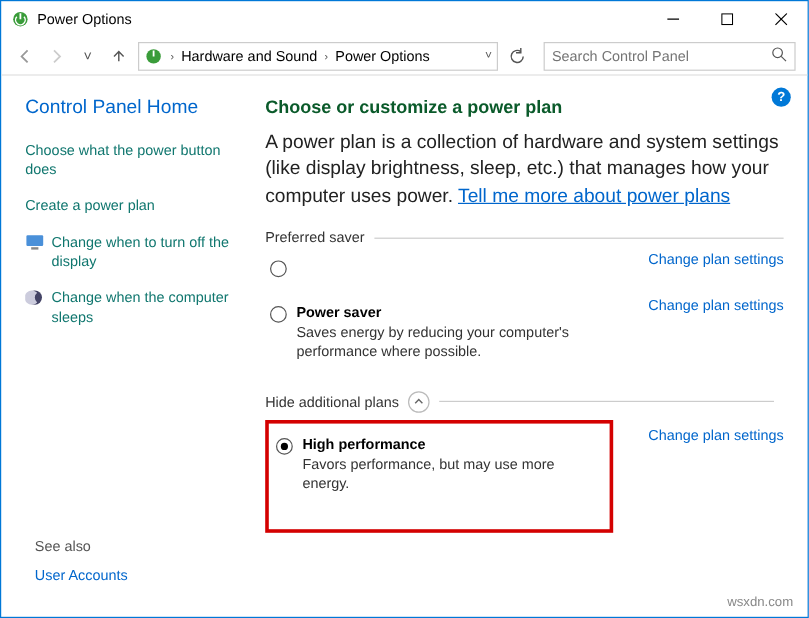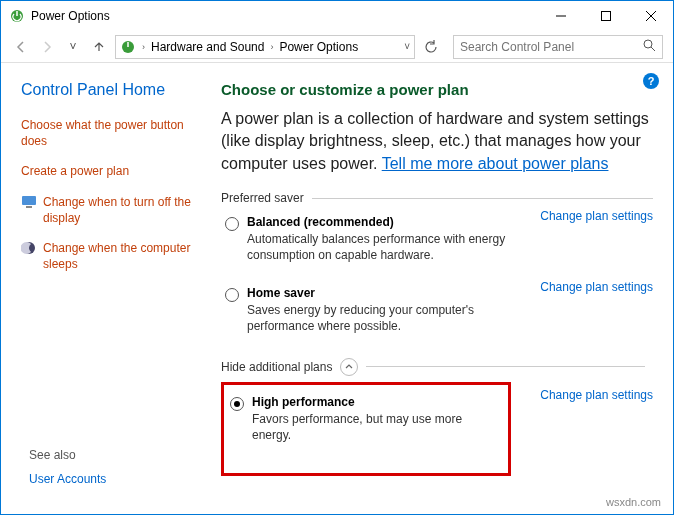--- a/index.html
+++ b/index.html
@@ -16,21 +16,21 @@
 .breadcrumb .sep { color: #555; font-size: 9px; }
 .breadcrumb .bc-item { color: #000; font-size: 12px; }
 .breadcrumb .chev { margin-left: 40px; font-size: 10px; color:#555;}
 .refresh-btn { width: 20px; height: 20px; display:flex;align-items:center;justify-content:center;color:#555; }
 .searchbox { margin-left: auto; border: 1px solid #ccc; height: 24px; width: 210px; display: flex; align-items: center; padding: 0 6px; color: #888; }
 .searchbox input { border: none; outline: none; font-size: 12px; flex: 1; color: #555; }
 .help-icon { position: absolute; right: 14px; top: 72px; width: 16px; height: 16px; background: #0078d7; border-radius: 50%; color: #fff; font-size: 11px; display: flex; align-items: center; justify-content: center; font-weight: bold; }
 .content { display: flex; padding: 18px 20px 0 20px; }
 .sidebar { width: 190px; flex: 0 0 190px; padding-right: 10px; }
 .sidebar .cp-home { color: #0066cc; font-size: 16px; margin-bottom: 18px; display: block; }
-.sidebar .task { color: #c2410c; font-size: 12px; display: flex; margin-bottom: 14px; line-height: 1.35; }
+.sidebar .task { color: #0f766e; font-size: 12px; display: flex; margin-bottom: 14px; line-height: 1.35; }
 .sidebar .task .t-icon { width: 16px; height: 16px; margin-right: 6px; flex: 0 0 16px; }
 .main { flex: 1; padding-left: 10px; }
 .main h1 { color: #0a5a2a; font-size: 15px; font-weight: bold; margin-bottom: 10px; }
 .desc { font-size: 16px; color: #222; line-height: 1.4; }
 .desc a { color: #0066cc; text-decoration: underline; }
 .section-label { font-size: 12px; color: #333; margin: 16px 0 4px 0; display: flex; align-items: center; }
 .section-label::after { content: ""; flex: 1; height: 1px; background: #ccc; margin-left: 8px; }
 .plan { display: flex; padding: 6px 0; }
 .plan .radio { width: 14px; height: 14px; border: 1px solid #555; border-radius: 50%; margin: 2px 8px 0 4px; flex: 0 0 14px; position: relative; }
 .plan.selected .radio::after { content: ""; position: absolute; width: 6px; height: 6px; background: #000; border-radius: 50%; top: 3px; left: 3px; }
@@ -158,33 +158,29 @@
       <span>A power plan is a collection of hardware and system settings (like display brightness, sleep, etc.) that manages how your computer uses power. </span><a>Tell me more about power plans</a>
     </p>
 
     <div class="section-label">
         <span>Preferred saver</span>
       </div>
 
     <div class="plan-row">
       <div class="plan">
         <div class="radio"></div>
-        <div class="plan-body">
-          <div class="plan-name">Balanced (recommended)</div>
-          <div class="plan-desc">Automatically balances performance with energy consumption on capable hardware.</div>
-        </div>
       </div>
       <a class="plan-link">Change plan settings</a>
     </div>
 
     <div class="plan-row" style="margin-top:10px">
       <div class="plan">
         <div class="radio"></div>
         <div class="plan-body">
-          <div class="plan-name">Home saver</div>
+          <div class="plan-name">Power saver</div>
           <div class="plan-desc">Saves energy by reducing your computer's performance where possible.</div>
         </div>
       </div>
       <a class="plan-link">Change plan settings</a>
     </div>
 
     <div class="section-row">
       <span class="lbl">Hide additional plans</span>
       <div class="collapse-btn">
           <svg width="10" height="10">

